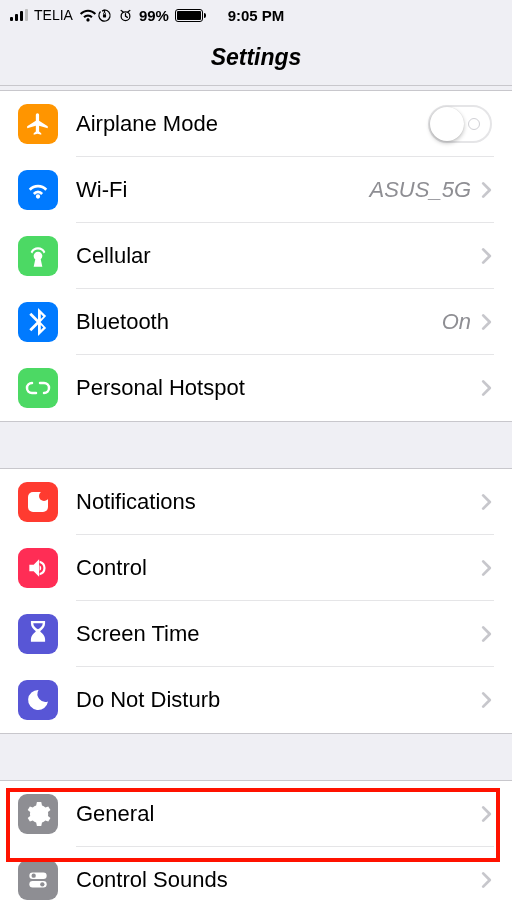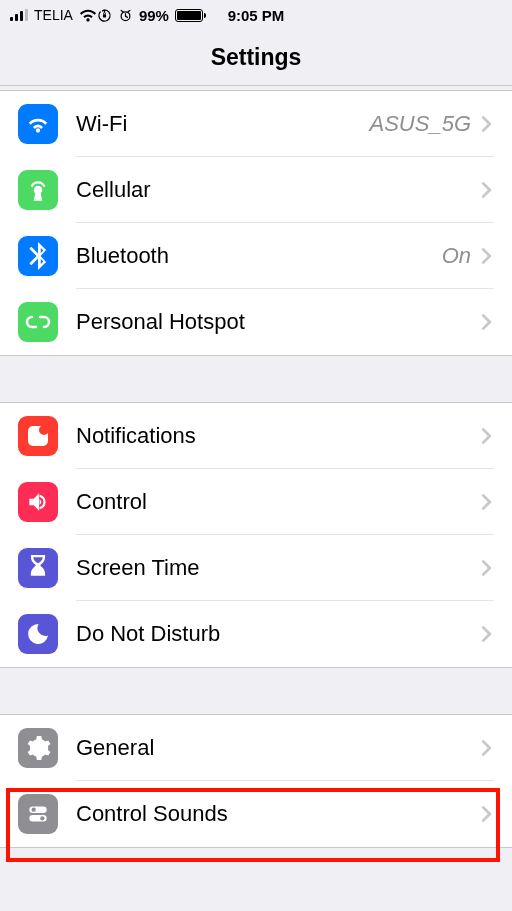--- a/index.html
+++ b/index.html
@@ -43,20 +43,21 @@
   
   .nav-title {
     height: 56px;
     display: flex;
     align-items: center;
     justify-content: center;
     font-size: 23px;
     font-weight: 700;
     background: #efeff4;
     border-bottom: 1px solid #c8c7cc;
+    font-style: italic;
   }
 
   
   .section {
     background: #fff;
     border-top: 1px solid #c8c7cc;
     border-bottom: 1px solid #c8c7cc;
   }
   .gap {
     height: 46px;
@@ -207,20 +208,36 @@
       </span>
     </div>
   </div>
 
   <div class="nav-title">Settings</div>
 
   <div class="gap small"></div>
 
   <div class="section">
 
+    <div class="row">
+      <div class="icon-box bg-orange">
+        <svg width="26" height="26" viewBox="0 0 24 24">
+            <path fill="#fff" d="M21 16v-2l-8-5V3.5a1.5 1.5 0 0 0-3 0V9l-8 5v2l8-2.5V19l-2 1.5V22l3.5-1 3.5 1v-1.5L13 19v-5.5l8 2.5z"></path>
+          </svg>
+      </div>
+      <div class="content">
+        <span class="label">Airplane Mode</span>
+        <span class="trail">
+          <span class="switch">
+            <span class="ring"></span>
+              <span class="knob"></span>
+          </span>
+        </span>
+      </div>
+    </div>
 
     <div class="row">
       <div class="icon-box bg-blue">
         <svg width="26" height="26" viewBox="0 0 24 24">
             <path fill="#fff" d="M12 20a2 2 0 1 0 0-4 2 2 0 0 0 0 4zm-4.7-5.3l1.8 1.8A4 4 0 0 1 12 15a4 4 0 0 1 2.9 1.5l1.8-1.8A6.6 6.6 0 0 0 12 12.4a6.6 6.6 0 0 0-4.7 2.3zM3.5 10.9l1.8 1.8A9.3 9.3 0 0 1 12 9.8c2.6 0 5 1.1 6.7 2.9l1.8-1.8A11.9 11.9 0 0 0 12 7.2c-3.3 0-6.3 1.4-8.5 3.7z"></path>
           </svg>
       </div>
       <div class="content">
         <span class="label">Wi-Fi</span>
         <span class="trail">

